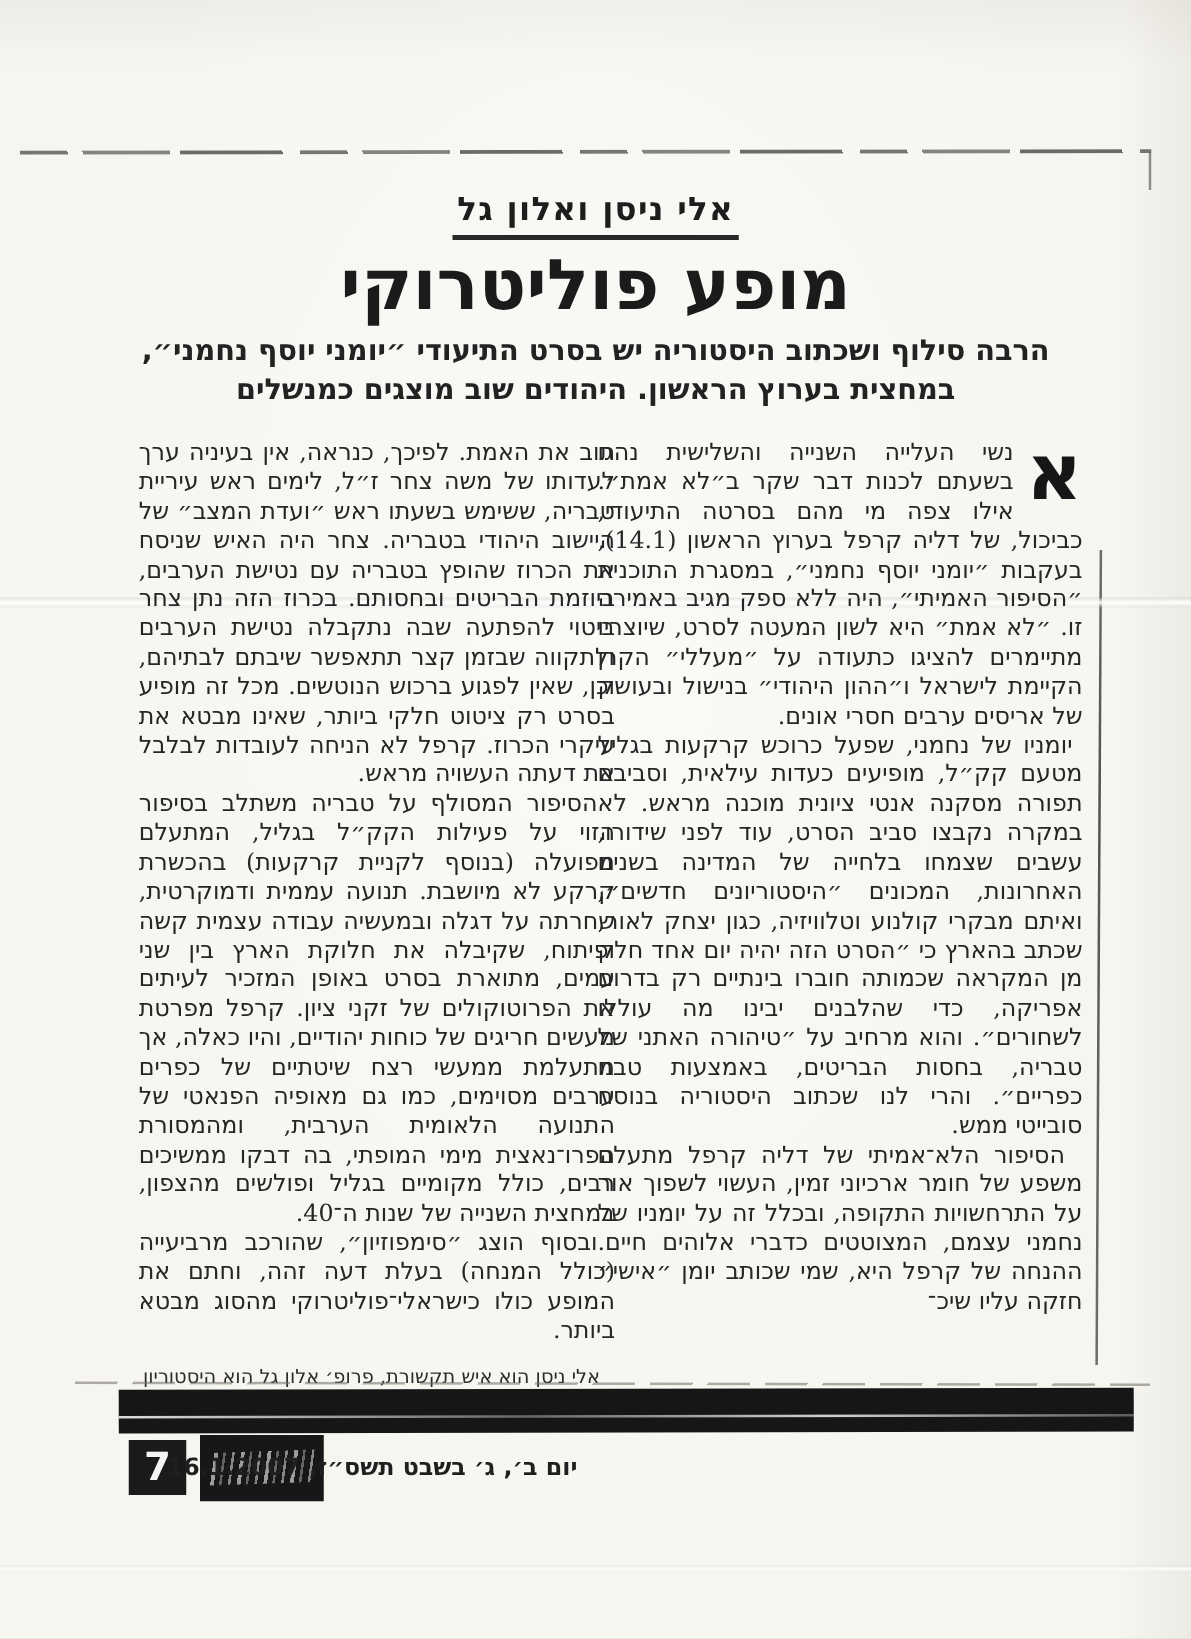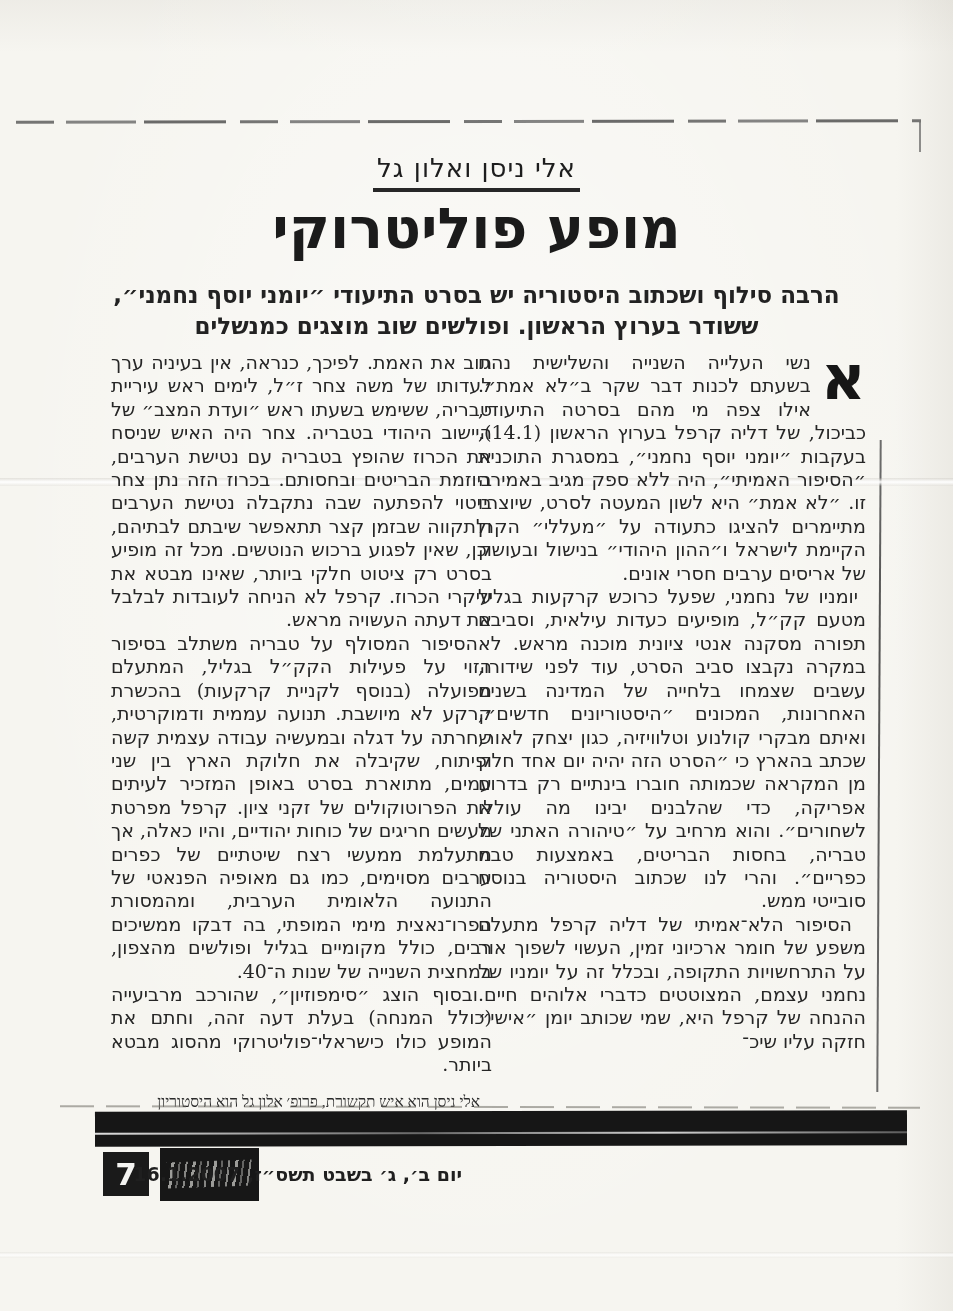--- a/index.html
+++ b/index.html
@@ -38,48 +38,48 @@
   .crease2{
     position:absolute;left:0;top:1252px;width:100%;height:6px;
     background:linear-gradient(to bottom, rgba(170,165,155,.15), rgba(255,255,255,.8) 50%, rgba(170,165,155,.08));
     pointer-events:none;
   }
   
   .header{position:absolute;left:10px;top:0;width:933px;text-align:center;}
   .byline{
     display:inline-block;margin-top:153px;
     font-family:"DejaVu Sans","Liberation Sans",sans-serif;
-    font-weight:normal;font-size:26px;letter-spacing:1px;color:#1d1d1d;
+    font-weight:bold;font-size:26px;letter-spacing:1px;color:#1d1d1d;
     border-bottom:4px solid #272727;padding:0 4px 5px 4px;text-align:right;
   }
   .headline{
     margin-top:8px;
     font-family:"DejaVu Sans","Liberation Sans",sans-serif;
     font-weight:bold;font-size:56px;line-height:58px;color:#1b1b1b;letter-spacing:0px;text-align:center;
   }
   .subhead{
-    margin-top:22px;
+    margin-top:8px;
     font-family:"DejaVu Sans","Liberation Sans",sans-serif;
     font-weight:bold;font-size:23px;line-height:31px;color:#222;
   }
   
   .col{position:absolute;top:351px;text-align:justify;}
   .col-right{left:478px;width:388px;}
   .col-left{left:80px;width:381px;margin-left:31px;}
   .col p{margin:0;font-size:19px;line-height:23.4px;text-align:justify;color:#262626;}
   .col p.ind{text-indent:14px;}
   .col p.ind-sm{text-indent:8px;}
   .dropcap{
     float:right;font-family:"DejaVu Sans","Liberation Sans",sans-serif;
     font-weight:bold;font-size:62px;line-height:47px;color:#161616;
     margin:3px 0 0 10px;
   }
   .credit{
     margin-top:15px;font-size:15.5px;line-height:19px;color:#2b2b2b;
-    text-indent:12px;font-family:Liberation Serif, serif;
+    text-indent:12px;
   }
   
   .scratch-line{
     position:absolute;left:60px;top:1106px;width:860px;height:2px;
     background:repeating-linear-gradient(to right, rgba(110,108,100,.55) 0 34px, rgba(0,0,0,0) 34px 46px);
     transform:rotate(0.1deg);
   }
   .footer-bar{
     position:absolute;left:95px;top:1111px;width:812px;height:35px;
     background:#161616;transform:rotate(-0.12deg);
@@ -123,21 +123,21 @@
   <div class="crease"></div>
   <div class="crease2"></div>
 
   <div class="header">
     <div>
       <span class="byline">אלי ניסן ואלון גל</span>
     </div>
     <div class="headline">מופע פוליטרוקי</div>
     <div class="subhead">
       <div>הרבה סילוף ושכתוב היסטוריה יש בסרט התיעודי ״יומני יוסף נחמני״,</div>
-      <div>ששודר בערוץ הראשון. ופולשים שוב מוצגים כמנשלים</div>
+      <div>במחצית בערוץ הראשון. היהודים שוב מוצגים כמנשלים</div>
     </div>
   </div>
 
   <div class="col col-right">
     <p><span class="dropcap">א</span><span>נשי העלייה השנייה והשלישית נהגו בשעתם לכנות דבר שקר ב״לא אמת״. אילו צפה מי מהם בסרטה התיעודי, כביכול, של דליה קרפל בערוץ הראשון (14.1), בעקבות ״יומני יוסף נחמני״, במסגרת התוכנית ״הסיפור האמיתי״, היה ללא ספק מגיב באמירה זו. ״לא אמת״ היא לשון המעטה לסרט, שיוצריו מתיימרים להציגו כתעודה על ״מעללי״ הקרן הקיימת לישראל ו״ההון היהודי״ בנישול ובעושק של אריסים ערבים חסרי אונים.</span></p>
     <p class="ind-sm">יומניו של נחמני, שפעל כרוכש קרקעות בגליל מטעם קק״ל, מופיעים כעדות עילאית, וסביבם תפורה מסקנה אנטי ציונית מוכנה מראש. לא במקרה נקבצו סביב הסרט, עוד לפני שידורו, עשבים שצמחו בלחייה של המדינה בשנים האחרונות, המכונים ״היסטוריונים חדשים״, ואיתם מבקרי קולנוע וטלוויזיה, כגון יצחק לאור, שכתב בהארץ כי ״הסרט הזה יהיה יום אחד חלק מן המקראה שכמותה חוברו בינתיים רק בדרום אפריקה, כדי שהלבנים יבינו מה עוללו לשחורים״. והוא מרחיב על ״טיהורה האתני של טבריה, בחסות הבריטים, באמצעות טבח כפריים״. והרי לנו שכתוב היסטוריה בנוסח סובייטי ממש.</p>
     <p class="ind">הסיפור הלא־אמיתי של דליה קרפל מתעלם משפע של חומר ארכיוני זמין, העשוי לשפוך אור על התרחשויות התקופה, ובכלל זה על יומניו של נחמני עצמם, המצוטטים כדברי אלוהים חיים. ההנחה של קרפל היא, שמי שכותב יומן ״אישי״ חזקה עליו שיכ־</p>
   </div>
 
   <div class="col col-left">

